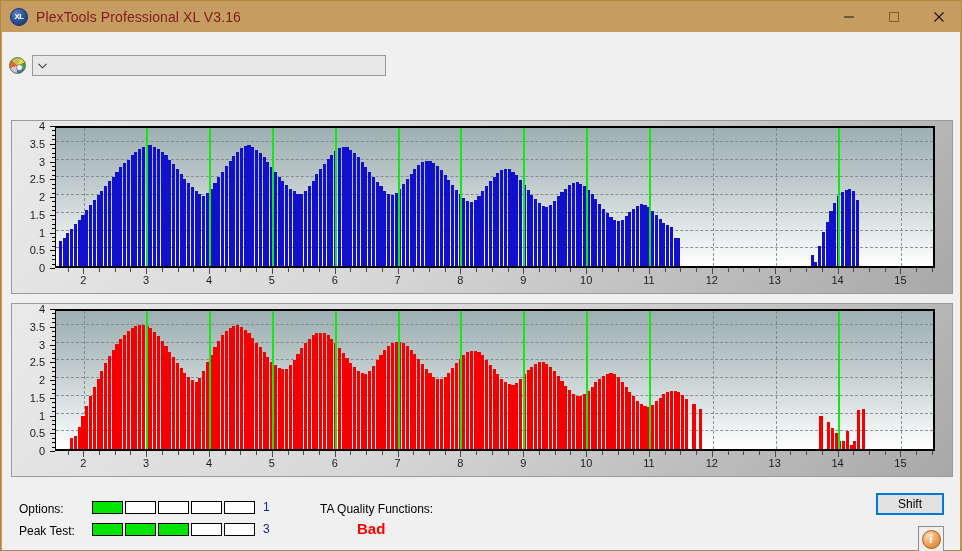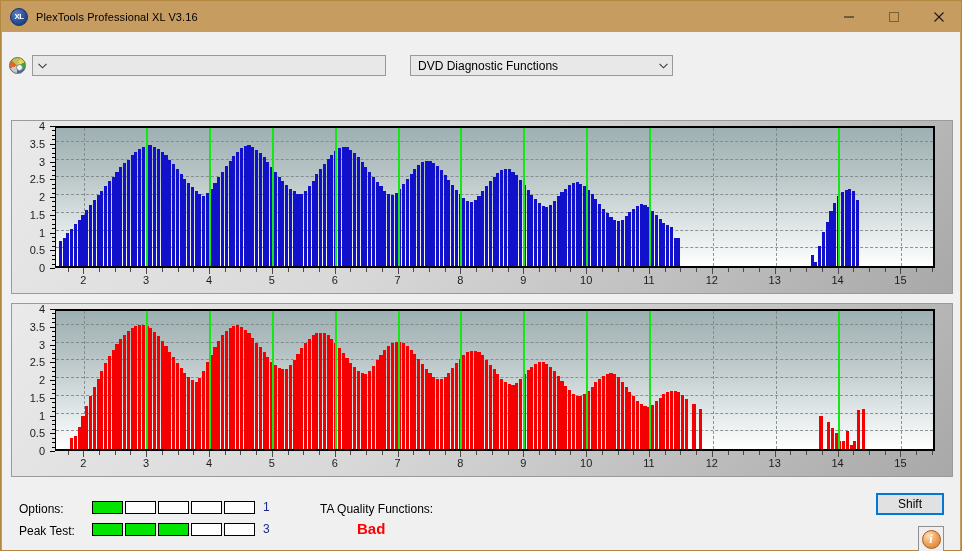--- a/index.html
+++ b/index.html
@@ -26,21 +26,21 @@
   .app-icon {
     width: 18px; height: 18px; margin-left: 9px; margin-right: 8px;
     border-radius: 50%;
     background: radial-gradient(circle at 35% 30%, #5a7fc0 0%, #2a4f96 55%, #16306b 100%);
     color: #ffffff; font-size: 8px; font-weight: bold;
     display: flex; align-items: center; justify-content: center;
     letter-spacing: -0.5px;
     border: 1px solid #16306b;
   }
   .app-title {
-    font-size: 11px; color: #000000; letter-spacing: 0.1px;
+    font-size: 14px; color: #7f1d1d; letter-spacing: 0.1px;
   }
   .winbtns { position: absolute; right: 0; top: 0; height: 31px; display: flex; }
   .winbtn {
     width: 45px; height: 31px;
     display: flex; align-items: center; justify-content: center;
     color: #1a1a1a;
   }
   .winbtn svg { display: block; }
 
   
@@ -231,28 +231,20 @@
       <div class="disc-icon"></div>
 
       <div class="combo" id="combo-drive">
         <div class="carrow">
           <svg width="9" height="6" viewBox="0 0 9 6">
               <path d="M0.5 0.8 L4.5 4.8 L8.5 0.8" fill="none" stroke="#3a3a3a" stroke-width="1.1"></path>
             </svg>
         </div>
       </div>
 
-      <div class="combo" id="combo-function">
-        <div class="ctext">DVD Diagnostic Functions</div>
-        <div class="carrow">
-          <svg width="9" height="6" viewBox="0 0 9 6">
-              <path d="M0.5 0.8 L4.5 4.8 L8.5 0.8" fill="none" stroke="#3a3a3a" stroke-width="1.1"></path>
-            </svg>
-        </div>
-      </div>
 
     </div>
 
     <div class="chartframe" id="chart-top-frame">
       <div class="yaxis">
           <div class="ylabel" style="top: 147px;">0</div>
           <div class="ytickmaj" style="top: 147px; left: 38px;"></div>
           <div class="ylabel" style="top: 129.25px;">0.5</div>
           <div class="ytickmaj" style="top: 129.25px; left: 38px;"></div>
           <div class="ylabel" style="top: 111.5px;">1</div>

